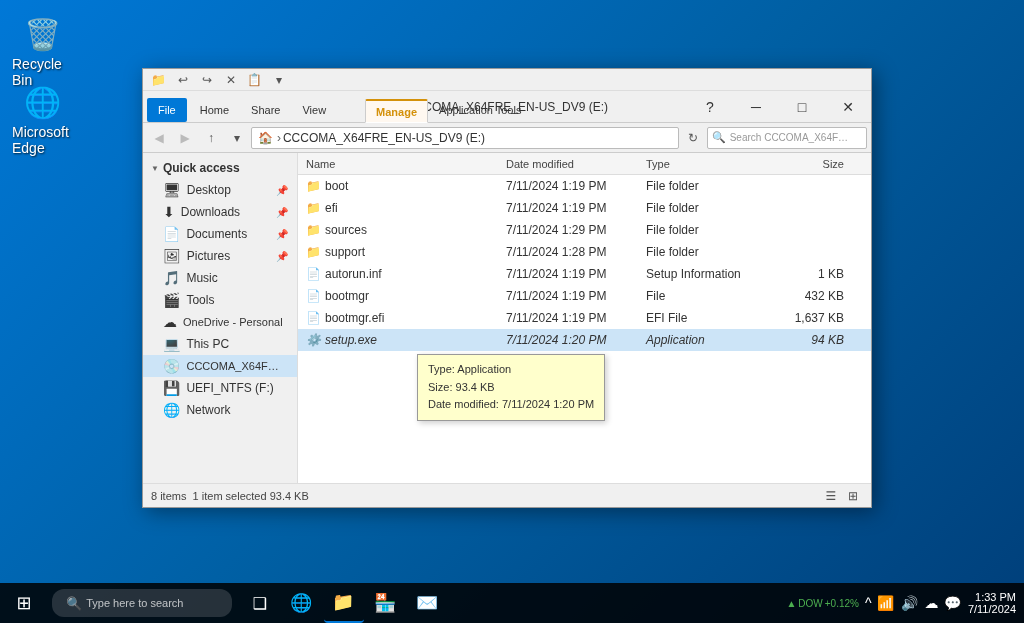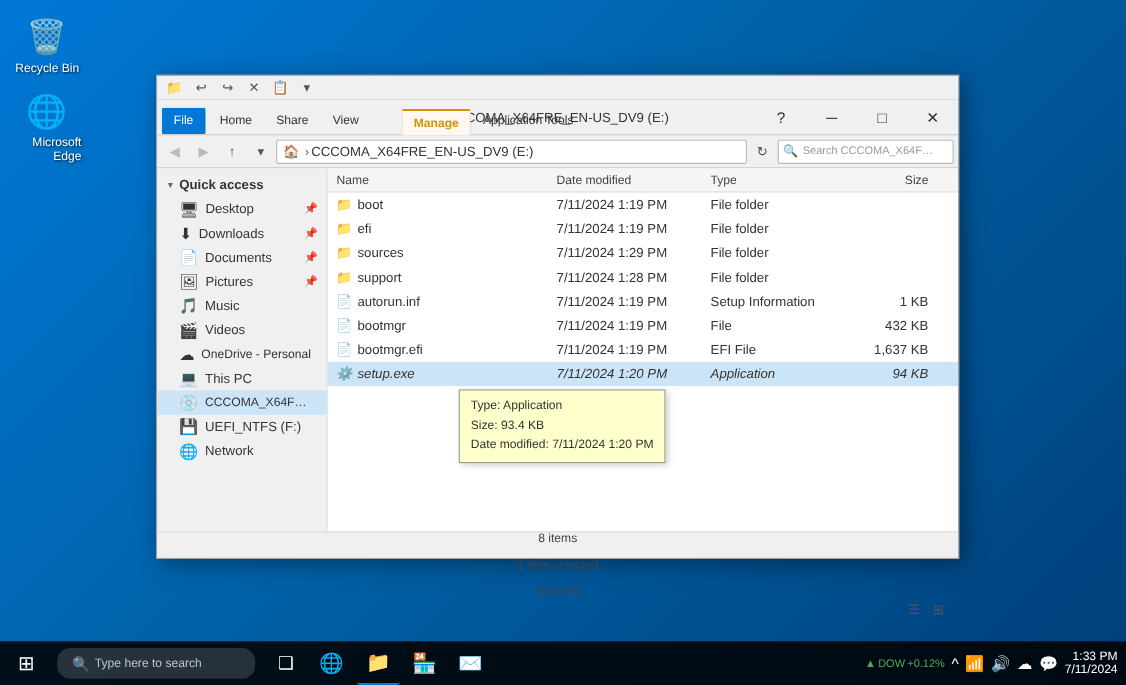--- a/index.html
+++ b/index.html
@@ -31,22 +31,22 @@
       cursor: pointer;
       padding: 4px;
     }
     .desktop-icon .icon-img {
       width: 36px;
       height: 36px;
       margin-bottom: 4px;
     }
     .desktop-icon .icon-label {
       color: white;
-      font-size: 11px;
-      text-align: right;
+      font-size: 14px;
+      text-align: left;
       text-shadow: 1px 1px 2px rgba(0,0,0,0.8);
     }
 
     
     .taskbar {
       position: absolute;
       bottom: 0;
       left: 0;
       width: 100%;
       height: 40px;
@@ -356,21 +356,20 @@
     
     .status-bar {
       height: 24px;
       background: #f0f0f0;
       border-top: 1px solid #ddd;
       display: flex;
       align-items: center;
       padding: 0 8px;
       font-size: 11px;
       color: #444;
-      flex-direction: column;
     }
     .status-right {
       margin-left: auto;
       display: flex;
       align-items: center;
       gap: 2px;
     }
     .view-btn {
       width: 20px;
       height: 20px;
@@ -501,21 +500,21 @@
           <span class="item-icon">🖼</span>
           <span>Pictures</span>
           <span class="pin-icon">📌</span>
         </div>
         <div class="sidebar-item">
           <span class="item-icon">🎵</span>
           <span>Music</span>
         </div>
         <div class="sidebar-item">
           <span class="item-icon">🎬</span>
-          <span>Videos</span>
+          <span>Tools</span>
         </div>
         <div class="sidebar-item">
           <span class="item-icon">☁</span>
           <span style="font-size:11px;overflow:hidden;text-overflow:ellipsis;max-width:100px;">OneDrive - Personal</span>
         </div>
         <div class="sidebar-item">
           <span class="item-icon">💻</span>
           <span>This PC</span>
         </div>
         <div class="sidebar-item active">

